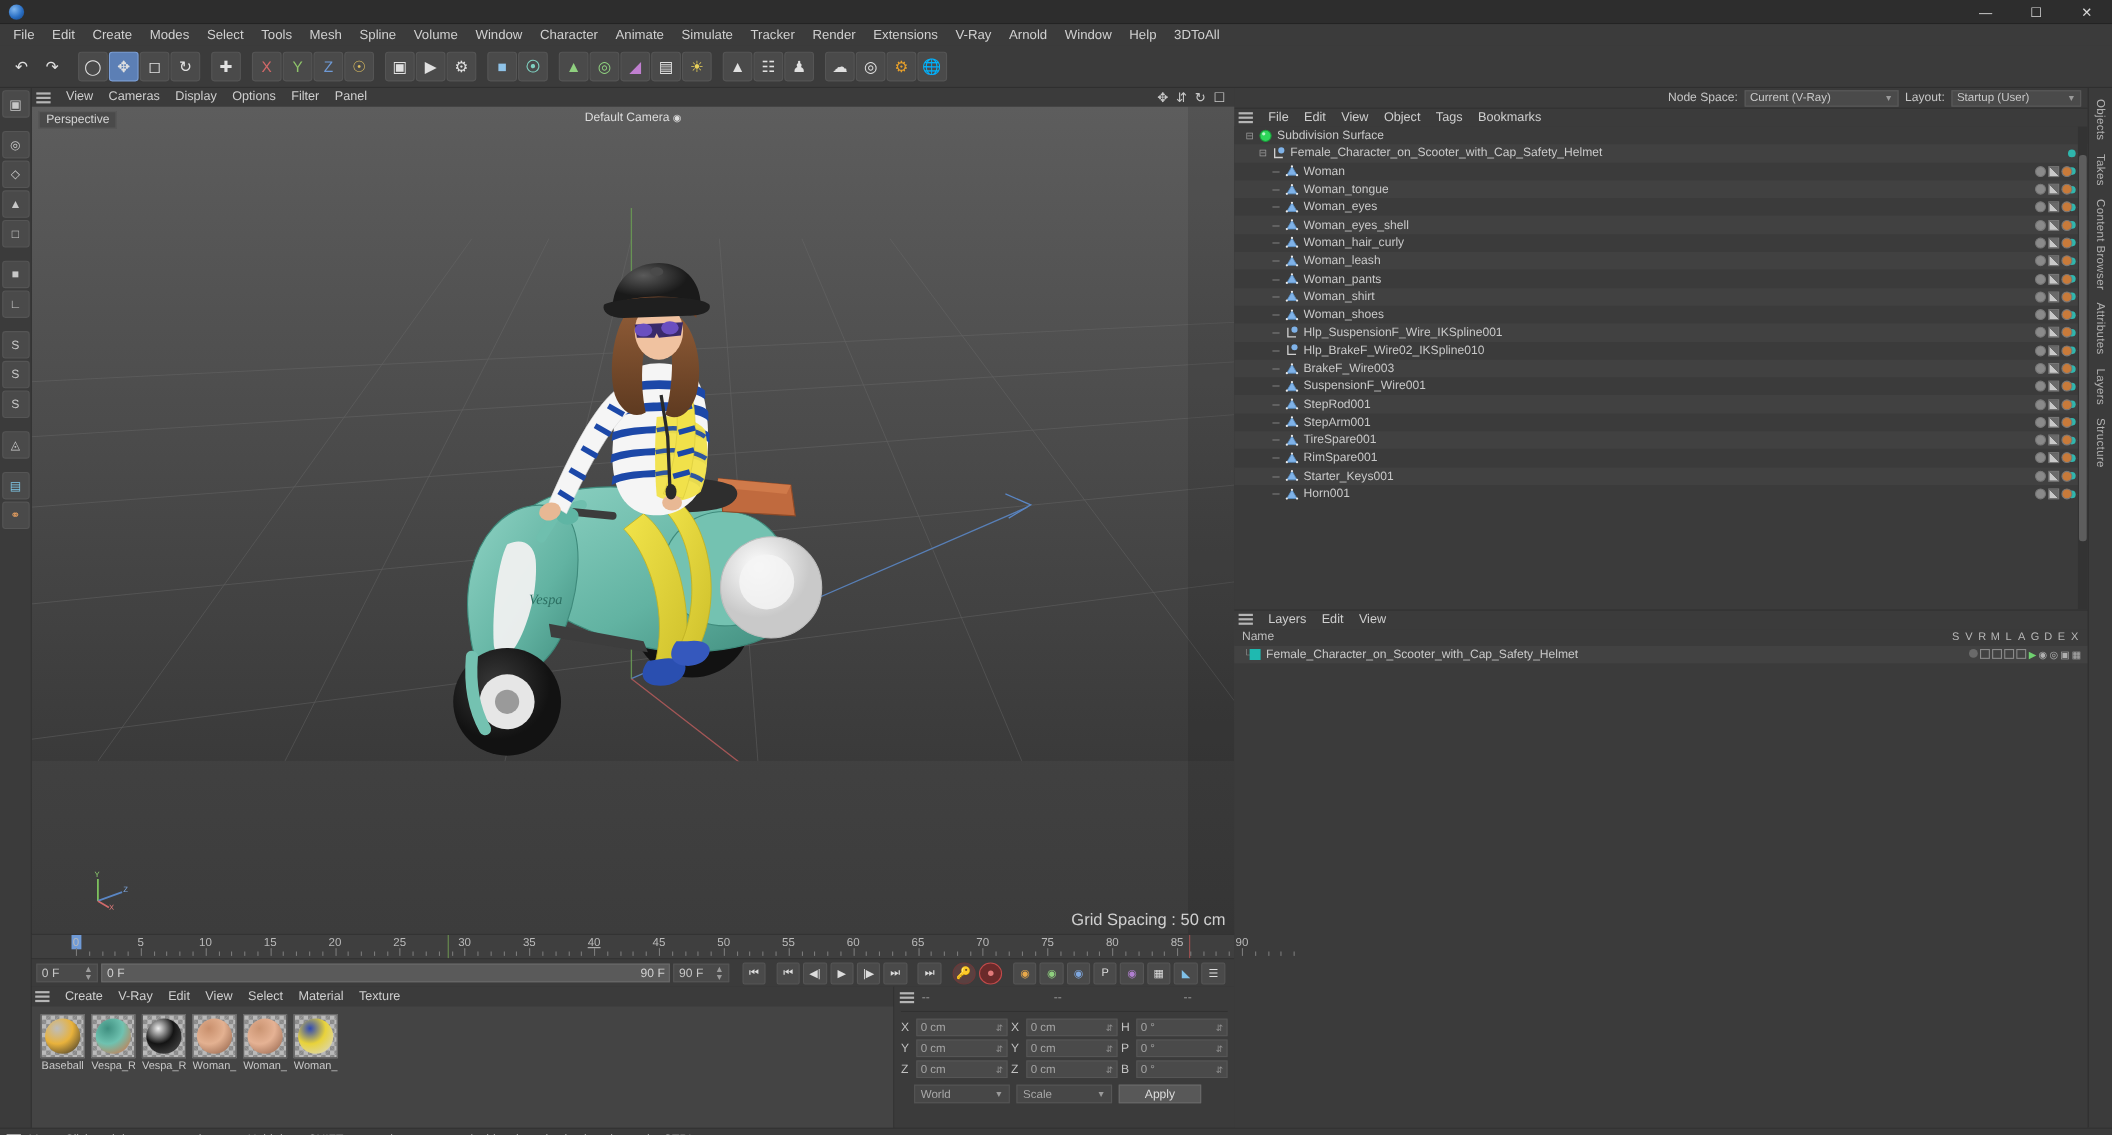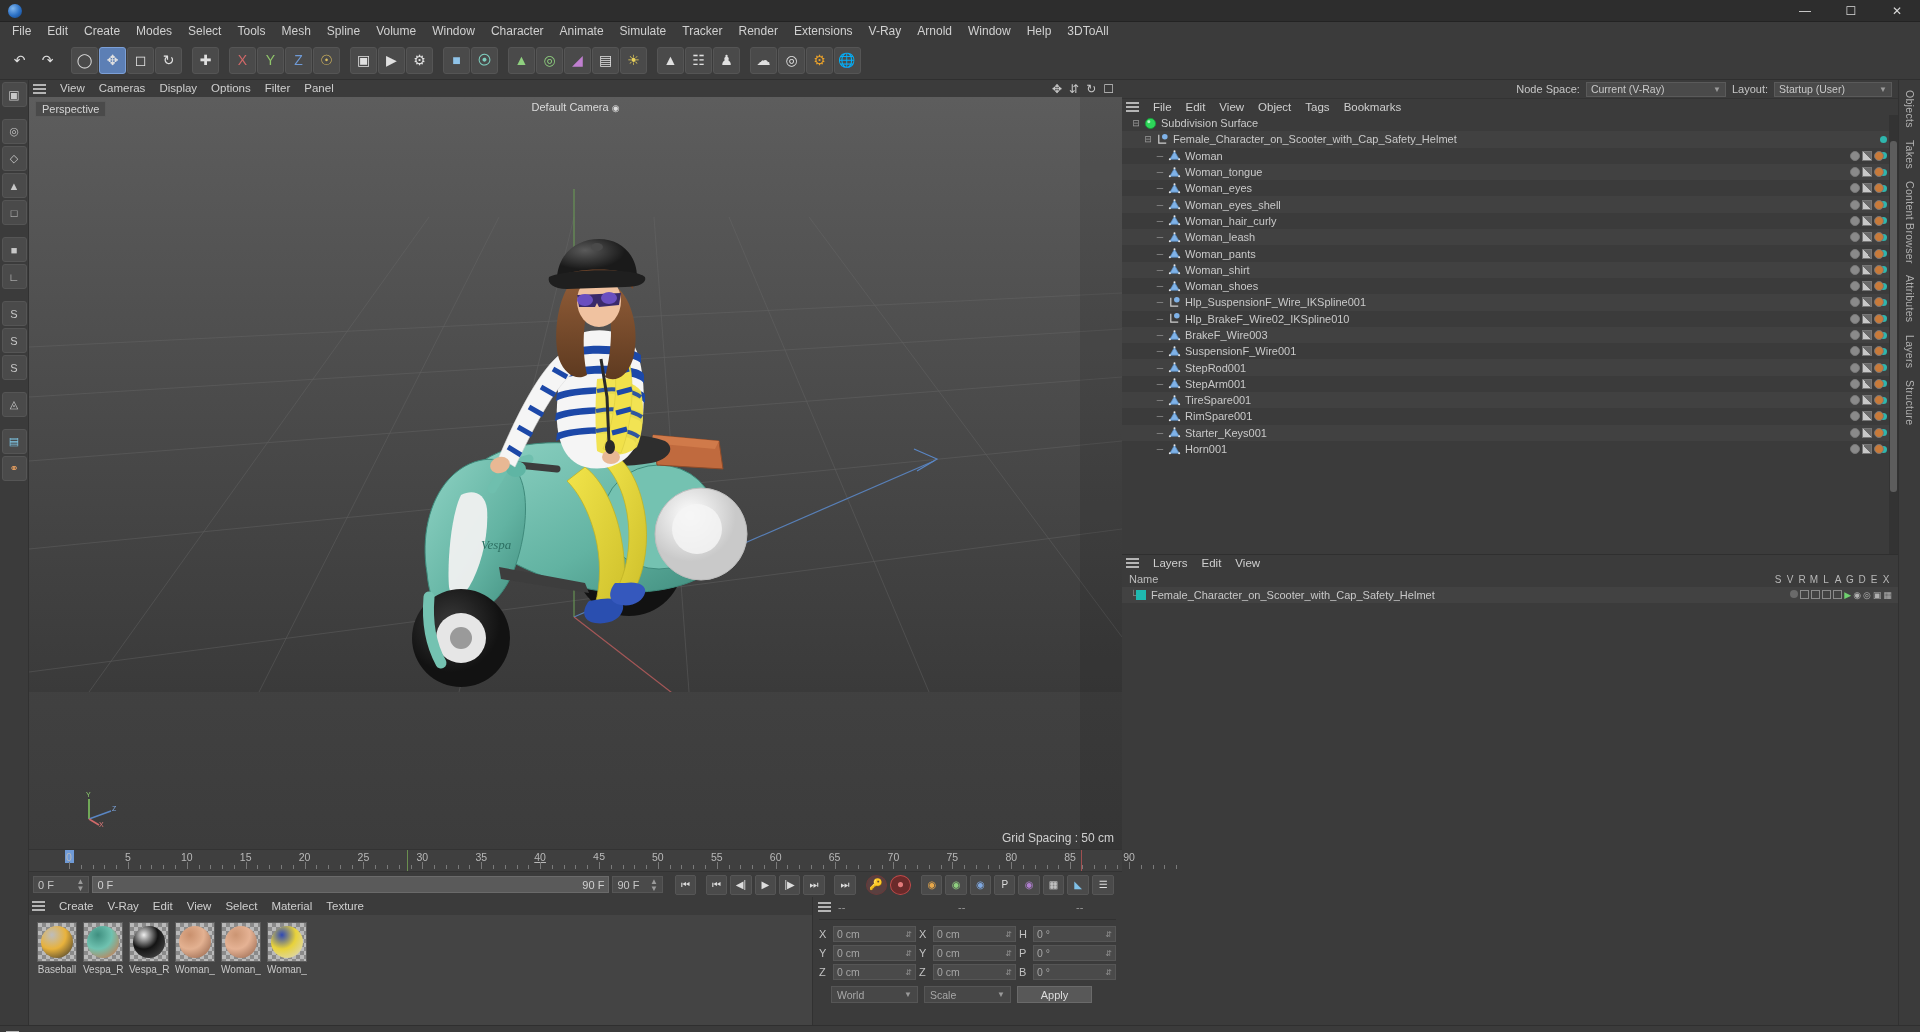--- a/index.html
+++ b/index.html
@@ -59,21 +59,21 @@
   
   #viewport-head { height:17px; background:#3b3b3b; display:flex; align-items:center; padding-left:4px; }
   .vp-menu { padding:0 7px; font-size:11.5px; color:#cfcfcf; line-height:17px;}
   #vp-icons { margin-left:auto; display:flex; gap:7px; padding-right:8px; align-items:center; }
   #viewport { position:relative; flex:1; overflow:hidden;
     background:linear-gradient(180deg,#5a5a5a 0%,#4e4e4e 38%,#444 62%,#3c3c3c 100%); }
   #vp-label { position:absolute;left:6px;top:4px;font-size:11px;color:#d5d5d5;
               background:#4a4a4a;padding:1px 6px;border:1px solid #5a5a5a;}
   #vp-camera { position:absolute;left:50%;top:4px;transform:translateX(-50%);
                font-size:11px;color:#dcdcdc; }
-  #vp-grid-label { position:absolute;right:8px;bottom:4px;font-size:12px;color:#d0d0d0; }
+  #vp-grid-label { position:absolute;right:8px;bottom:4px;font-size:15px;color:#d0d0d0; }
   #vp-right-shade { position:absolute;right:0;top:0;bottom:0;width:42px;background:rgba(0,0,0,.10); }
   #vp-axis { position:absolute; left:52px; bottom:22px; width:40px;height:40px; }
 
   
   #timeline { height:22px; background:#3f3f3f; position:relative; border-top:1px solid #333;}
   .tick-lbl { position:absolute; top:1px; font-size:10.5px; color:#b9b9b9; transform:translateX(-50%); }
   .tick { position:absolute; bottom:2px; width:1px; background:#7a7a7a; }
   #tl-playhead { position:absolute; left:36px; top:0; width:9px; height:13px; background:#6f9ad6; }
   #tl-greenline{ position:absolute; top:0; bottom:0; width:1px; background:#6a8f4f; }
   #tl-redline{ position:absolute; top:0; bottom:0; width:1px; background:#a05050; }
@@ -602,21 +602,21 @@
           <div class="tick" style="left: 464px; height: 4px;"></div>
           <div class="tick" style="left: 475.778px; height: 4px;"></div>
           <div class="tick" style="left: 487.556px; height: 4px;"></div>
           <div class="tick" style="left: 499.333px; height: 4px;"></div>
           <div class="tick-lbl" style="left: 511.111px; text-decoration: underline;">40</div>
           <div class="tick" style="left: 511.111px; height: 7px;"></div>
           <div class="tick" style="left: 522.889px; height: 4px;"></div>
           <div class="tick" style="left: 534.667px; height: 4px;"></div>
           <div class="tick" style="left: 546.444px; height: 4px;"></div>
           <div class="tick" style="left: 558.222px; height: 4px;"></div>
-          <div class="tick-lbl" style="left: 570px; font-family: Liberation Mono, monospace;">45</div>
+          <div class="tick-lbl" style="left: 570px;">45</div>
           <div class="tick" style="left: 570px; height: 7px;"></div>
           <div class="tick" style="left: 581.778px; height: 4px;"></div>
           <div class="tick" style="left: 593.556px; height: 4px;"></div>
           <div class="tick" style="left: 605.333px; height: 4px;"></div>
           <div class="tick" style="left: 617.111px; height: 4px;"></div>
           <div class="tick-lbl" style="left: 628.889px;">50</div>
           <div class="tick" style="left: 628.889px; height: 7px;"></div>
           <div class="tick" style="left: 640.667px; height: 4px;"></div>
           <div class="tick" style="left: 652.444px; height: 4px;"></div>
           <div class="tick" style="left: 664.222px; height: 4px;"></div>

